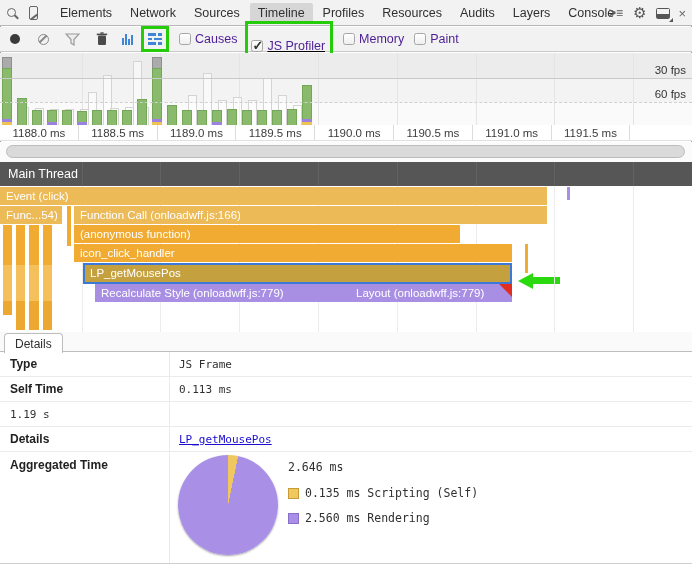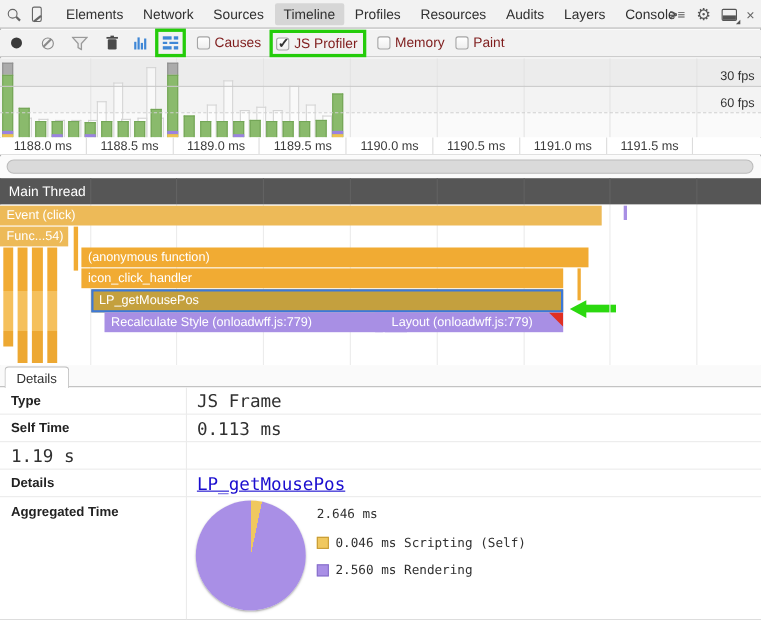--- a/index.html
+++ b/index.html
@@ -36,25 +36,25 @@
   .filter-ic { margin-left:16px; display:flex; }
   .trash-ic { margin-left:16px; display:flex; }
   .barchart-ic { margin-left:14px; display:flex; align-items:flex-end; gap:1px; height:11px; }
   .barchart-ic i { display:block; width:2px; background:#3f87d6; }
   .hl-box { border:3px solid var(--hl); display:inline-flex; align-items:center; }
   .flamebox { margin-left:8px; padding:4px 4px; }
   .frames-ic { display:flex; flex-direction:column; gap:2px; }
   .frames-ic .r { display:flex; gap:2px; }
   .frames-ic b { display:block; height:2.5px; background:#3f87d6; }
   .cb-wrap { display:inline-flex; align-items:center; gap:4px; margin-left:10px; }
-  .cb-wrap.hl { border:3px solid var(--hl); padding:3px 5px 2px 3px; margin-left:8px; }
+  .cb-wrap.hl { border:3px solid var(--hl); padding:15px 5px 2px 3px; margin-left:8px;text-decoration:underline; }
   .cb { width:12px; height:12px; border:1px solid #a6a6a6; border-radius:2.5px;
         background:linear-gradient(#ffffff,#efefef); position:relative; flex:none; }
   .cb.checked::after { content:'\2713'; position:absolute; left:0px; top:-3px; font-size:13px; font-weight:bold; color:#333; }
-  .cb-label { font-size:12.5px; color:#7f1d1d; white-space:nowrap; }
+  .cb-label { font-size:12.5px; color:#4c1d95; white-space:nowrap; }
 
   
   .overview { position:absolute; left:0; top:53px; width:692px; height:72px; background:#fafafa; overflow:hidden; }
   .ov-band-top { position:absolute; left:0; top:0; width:692px; height:25px; background:#ececec; }
   .ov-band-mid { position:absolute; left:0; top:25px; width:692px; height:24px; background:#f3f3f3; }
   .fps-line { position:absolute; left:0; width:692px; border-top:1px solid #c9c9c9; }
   .fps-line.dashed { border-top-style:dashed; border-top-color:#cfcfcf; }
   .fps-label { position:absolute; right:6px; font-size:11.5px; color:#333; }
   .gridv { position:absolute; top:0; bottom:0; width:1px; background:#e4e4e4; }
   .ovbar { position:absolute; width:10px; background:#8aba6c; border:1px solid #74a657; border-bottom:none; }
@@ -102,21 +102,21 @@
   
   .details { position:absolute; left:0; top:332px; width:692px; height:232px; background:#fff; border-bottom:1px solid #cfcfcf; }
   .dtabbar { position:relative; height:20px; background:#fafafa; border-bottom:1px solid #bdbdbd; }
   .dtab { position:absolute; left:4px; top:1px; height:20px; background:#fff; border:1px solid #bdbdbd;
           border-bottom:none; border-radius:4px 4px 0 0; font-size:12px; color:#303030;
           padding:0 10px; display:flex; align-items:center; z-index:2; }
   .dtab::after { content:''; position:absolute; left:0; right:0; bottom:-1px; height:1px; background:#fff; }
   .dcol-divider { position:absolute; left:169px; top:20px; bottom:0; width:1px; background:#ebebeb; }
   .drow { position:relative; height:25px; border-bottom:1px solid #ebebeb; display:flex; align-items:center; }
   .drow-label { width:169px; flex:none; font-size:12px; font-weight:bold; color:#222; padding-left:10px; }
-  .drow-value { font-size:16px; font-family:"DejaVu Sans Mono", monospace; color:#303030; padding-left:10px; }
+  .drow-value { font-size:11px; font-family:"DejaVu Sans Mono", monospace; color:#303030; padding-left:10px; }
   .drow-value a { color:#1a0dcf; }
   .agg-row { position:relative; height:110px; border-bottom:none; align-items:flex-start; display:flex; }
   .agg-row .drow-label { padding-top:6px; }
   .pie { position:absolute; left:178px; top:3px; width:100px; height:100px; border-radius:50%;
          box-shadow:0 1px 2px rgba(0,0,0,.35); }
   .pie-legend { position:absolute; left:288px; top:8px; font-family:"DejaVu Sans Mono", monospace;
                 font-size:11.5px; color:#303030; }
   .pl-total { margin-bottom:12px; }
   .pl-item { display:flex; align-items:center; gap:6px; margin-bottom:11px; }
   .pl-swatch { width:11px; height:11px; flex:none; }
@@ -322,21 +322,22 @@
       <div class="stripe bright" style="left: 67px; top: 20px; width: 4px; height: 40px;"></div>
       <div class="stripe bright" style="left: 525px; top: 58px; width: 3px; height: 29px;"></div>
       <div class="stripe purple" style="left: 567px; top: 1px; width: 3px; height: 13px;"></div>
       <div class="stripe white" style="left: 534px; top: 20px; width: 3px; height: 18px;"></div>
       <div class="stripe white" style="left: 540px; top: 20px; width: 3px; height: 18px;"></div>
       <div class="stripe dot" style="left: 308px; top: 86px; width: 2px; height: 2px;"></div>
       <div class="stripe dot" style="left: 393px; top: 86px; width: 2px; height: 2px;"></div>
       <div class="stripe dot" style="left: 478px; top: 86px; width: 2px; height: 2px;"></div>
       <div class="fbar light" style="left: 0px; top: 1px; width: 547px;"><span>Event (click)</span></div>
       <div class="fbar light" style="left: 0px; top: 20px; width: 62px;"><span>Func...54)</span></div>
-      <div class="fbar bright" style="left: 74px; top: 39px; width: 461px;"><span>(anonymous function)</span></div>
+      <div class="fbar light" style="left: 74px; top: 20px; width: 473px;"><span>Function Call (onloadwff.js:166)</span></div>
+      <div class="fbar bright" style="left: 74px; top: 39px; width: 386px;"><span>(anonymous function)</span></div>
       <div class="fbar bright" style="left: 74px; top: 58px; width: 438px;"><span>icon_click_handler</span></div>
       <div class="fbar selected" style="left: 83px; top: 77px; width: 429px;"><span>LP_getMousePos</span></div>
       <div class="fbar purple" style="left: 95px; top: 98px; width: 275px;"><span>Recalculate Style (onloadwff.js:779)</span></div>
       <div class="fbar purple" style="left: 341px; top: 98px; width: 7px;"><span></span></div>
       <div class="fbar purple" style="left: 350px; top: 98px; width: 162px;"><span>Layout (onloadwff.js:779)</span><div class="warn-corner"></div></div>
     </div>
 
   <div class="details">
     <div class="dtabbar">
       <div class="dtab">Details</div>
@@ -360,21 +361,21 @@
         </div>
       </div>
     <div class="drow agg-row">
       <div class="drow-label">Aggregated Time</div>
       <div class="pie" id="pie" style="background: conic-gradient(rgb(240, 200, 95) 0deg, rgb(240, 200, 95) 11.7deg, rgb(169, 143, 230) 11.7deg, rgb(169, 143, 230) 360deg);"></div>
       <div class="pie-legend">
         <div class="pl-total">2.646 ms</div>
         <div id="pl-items">
             <div class="pl-item">
               <div class="pl-swatch" style="background: rgb(240, 200, 95); border: 1px solid rgb(199, 155, 53);"></div>
-              <div>0.046 ms Scripting (Self)</div>
+              <div>0.135 ms Scripting (Self)</div>
             </div>
             <div class="pl-item">
               <div class="pl-swatch" style="background: rgb(169, 143, 230); border: 1px solid rgb(136, 112, 201);"></div>
               <div>2.560 ms Rendering</div>
             </div>
           </div>
       </div>
     </div>
   </div>
 

